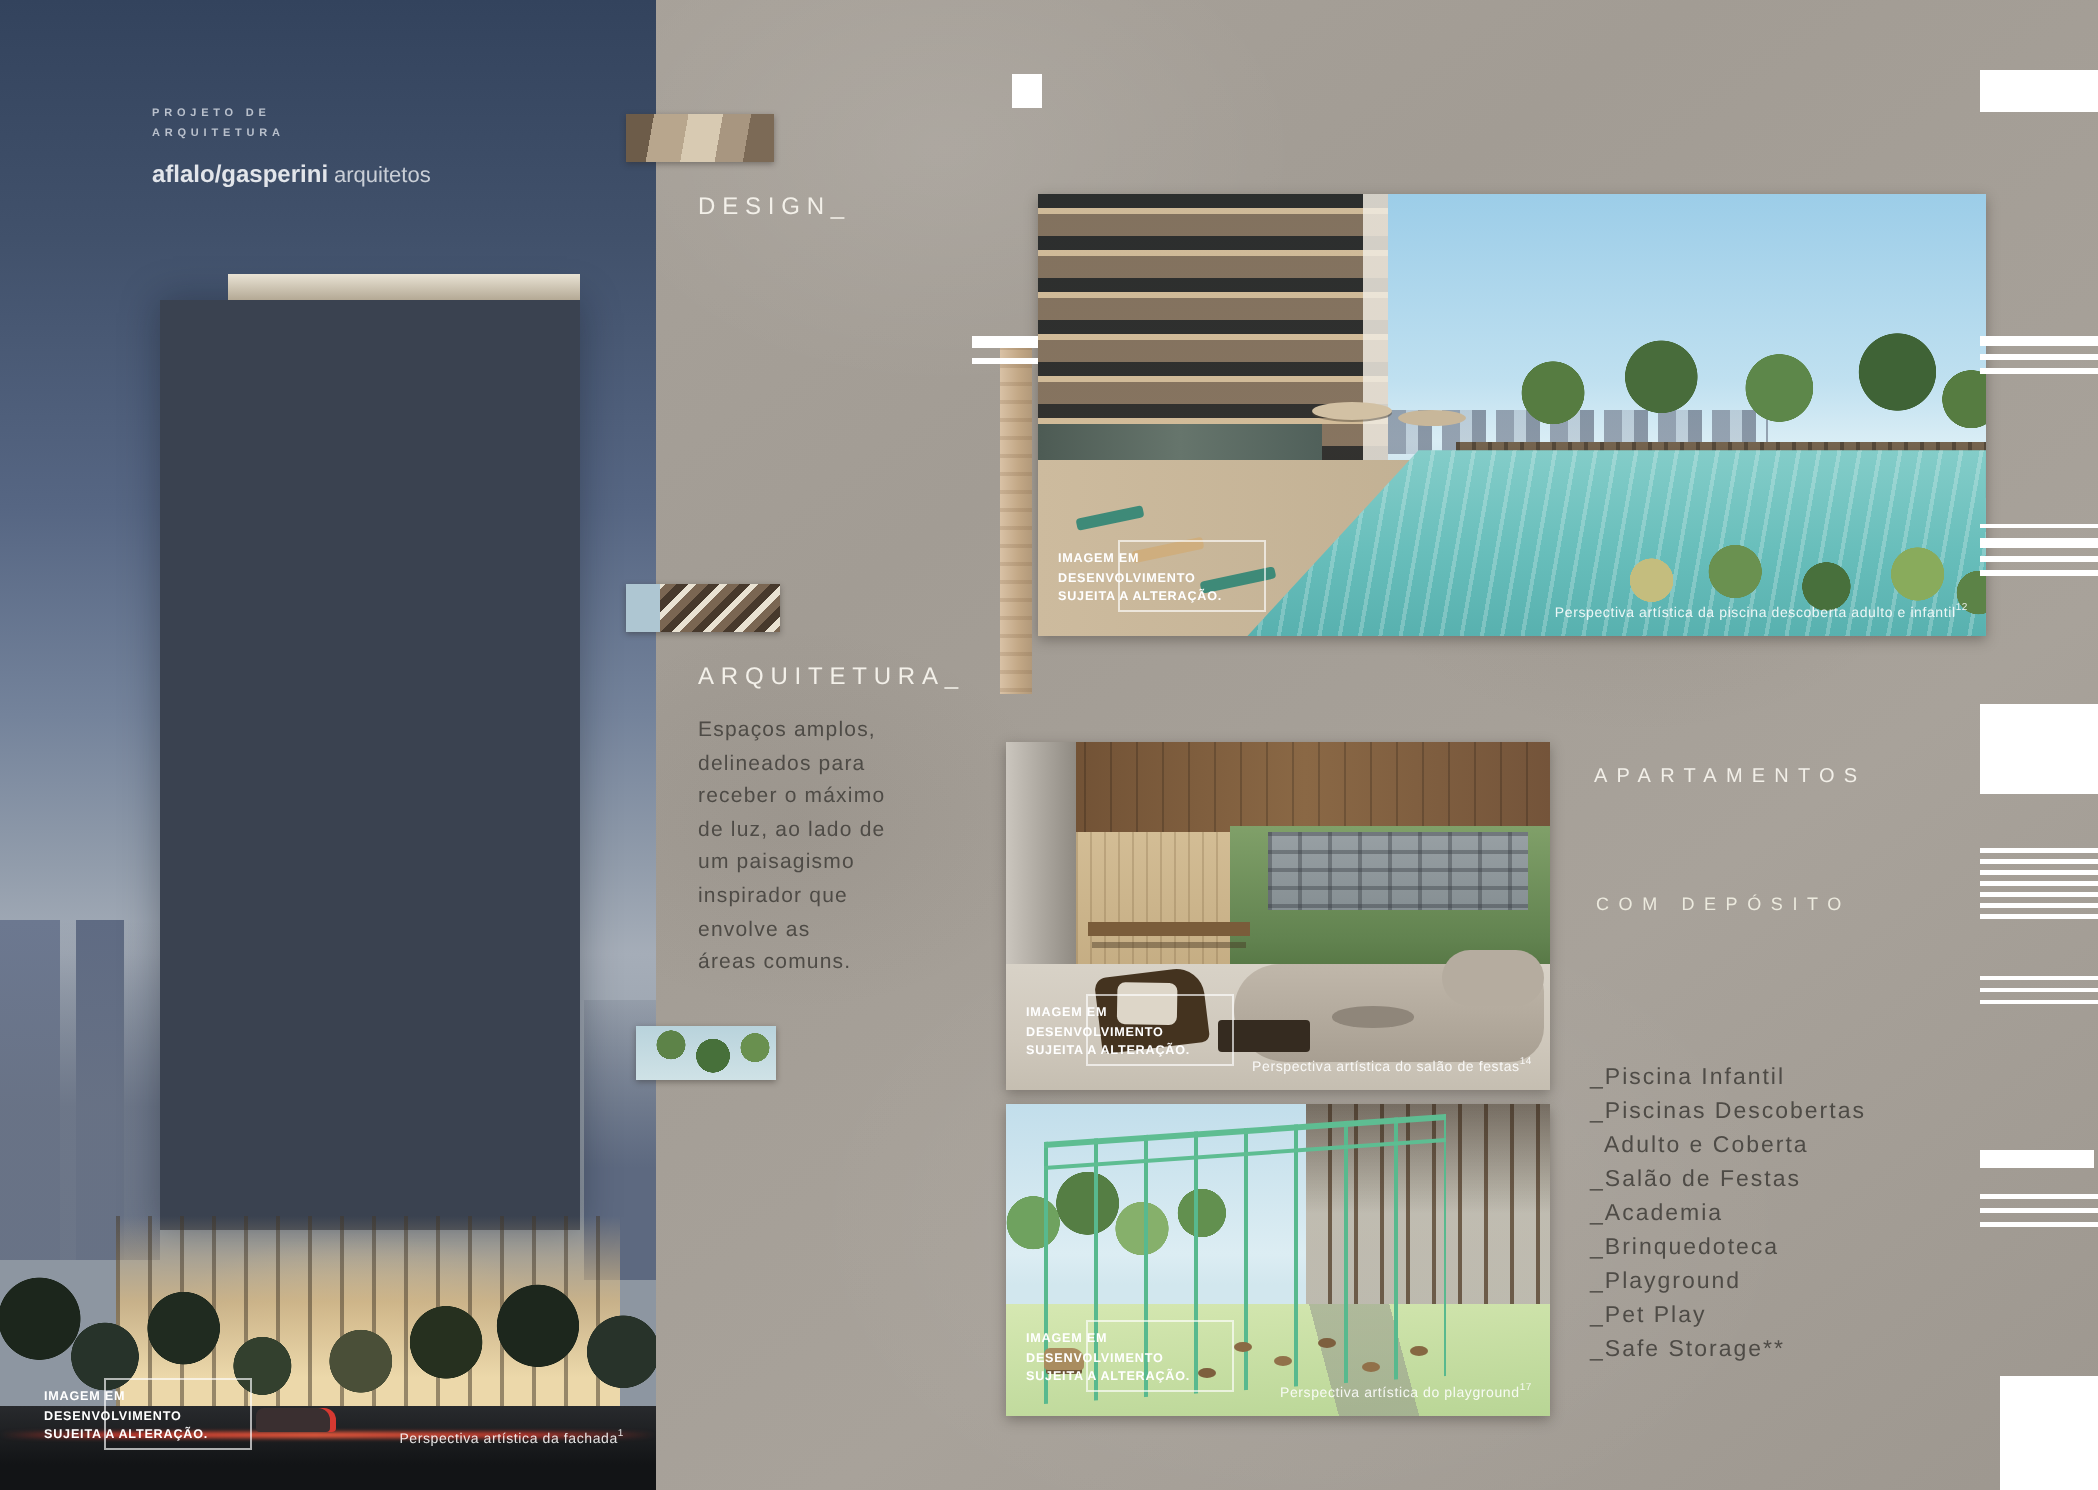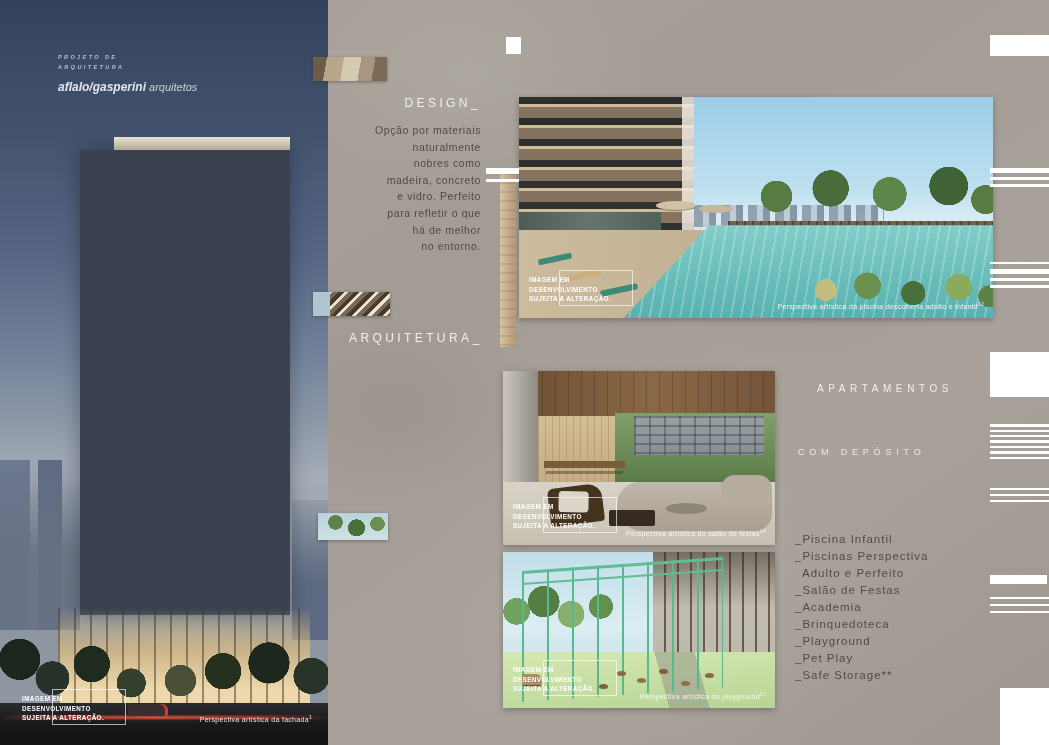--- a/index.html
+++ b/index.html
@@ -52,37 +52,37 @@
       radial-gradient(circle 24px at 40% 72%, #33402e 60%, transparent 61%),
       radial-gradient(circle 26px at 55% 70%, #4a4f38 60%, transparent 61%),
       radial-gradient(circle 30px at 68% 62%, #26301f 60%, transparent 61%),
       radial-gradient(circle 34px at 82% 55%, #1d271d 60%, transparent 61%),
       radial-gradient(circle 30px at 95% 66%, #28332a 60%, transparent 61%);}
   .lp-street{left:0;top:703px;width:328px;height:42px;background:linear-gradient(180deg,#282a2d,#121416 70%);}
   .lp-trail{left:0;top:716px;width:328px;height:3px;filter:blur(1px);
     background:linear-gradient(90deg,transparent,rgba(255,64,48,.75) 18%,rgba(255,96,64,.95) 48%,rgba(255,64,48,.7) 80%,transparent);}
   .lp-car{left:128px;top:704px;width:40px;height:12px;border-radius:4px 6px 2px 2px;background:#3a2f30;
     box-shadow:inset -3px 0 0 rgba(255,60,50,.8);}
-  .lp-credit{left:58px;top:52px;color:#c9ced7;font-style:italic;}
+  .lp-credit{left:76px;top:52px;color:#c9ced7;}
   .credit-small{font-size:5.5px;letter-spacing:2.4px;line-height:10px;font-weight:700;color:#b9c0cc;}
   .brand{margin-top:8px;font-size:12px;color:#e2e5ea;}
   .brand-bold{font-weight:700;}
   .brand-light{font-weight:400;opacity:.85;margin-left:3px;font-size:11px;}
 
   
   .photo-disclaimer{position:absolute;left:10px;bottom:14px;color:#fff;font-size:6.3px;font-weight:700;
     letter-spacing:.4px;line-height:1.55;white-space:pre-line;z-index:5;}
   .photo-disclaimer::after{content:'';position:absolute;left:30px;top:-5px;width:72px;height:34px;
     border:1px solid rgba(255,255,255,.65);z-index:-1;}
   .photo-caption{position:absolute;right:9px;bottom:8px;color:rgba(255,255,255,.88);font-size:7px;
     letter-spacing:.3px;z-index:5;text-align:right;}
   .photo-caption sup{font-size:5px;}
 
   
-  .section{width:132px;color:#4e4b46;text-align:right;}
+  .section{width:132px;color:#4e4b46;}
   .sec-1{left:349px;top:96px;}
   .sec-2{left:349px;top:331px;}
   .sec-3{left:349px;top:556px;}
   .section h2{margin:0 0 12px 0;font-size:12px;font-weight:400;letter-spacing:3.4px;color:#f3f0e9;}
   .section p{margin:0;font-size:10.5px;line-height:16.6px;letter-spacing:.6px;white-space:pre-line;}
   .thumb{box-shadow:0 1px 3px rgba(40,35,30,.4);}
   .thumb-1{left:313px;top:57px;width:74px;height:24px;
     background:linear-gradient(100deg,#6d5c49 0 18%,#b8a68d 18% 40%,#d8cab2 40% 62%,#a89680 62% 80%,#7c6a56 80%);}
   .thumb-2{left:313px;top:292px;width:77px;height:24px;
     background:
@@ -222,21 +222,21 @@
     background-image:
       linear-gradient(#5ebd92,#5ebd92),linear-gradient(#5ebd92,#5ebd92),
       repeating-linear-gradient(90deg,#58b98e 0 2px,transparent 2px 25px);
     background-size:100% 3px,100% 2px,100% 100%;
     background-position:0 0,0 12px,0 0;background-repeat:no-repeat;}
   .g-stools{left:42%;top:76%;width:9px;height:5px;border-radius:50%;background:#8a6a44;
     box-shadow:20px 7px 0 #91714a,42px -2px 0 #7d5f3e,64px 10px 0 #91714a,-18px 13px 0 #7d5f3e,88px 2px 0 #866842;}
   .g-toy{left:7%;top:78%;width:20px;height:11px;border-radius:3px 6px 2px 2px;background:#a98c5f;box-shadow:0 3px 0 -1px #6e5637;}
 
   
-  .apt-label{left:797px;top:383px;font-size:10px;letter-spacing:4.6px;color:#f2efe8;margin-left:20px;}
+  .apt-label{left:797px;top:383px;font-size:10px;letter-spacing:4.6px;color:#f2efe8;}
   .apt-area{left:795px;top:394px;color:#f6f3ec;font-size:43px;letter-spacing:5px;font-weight:400;}
   .apt-area sup{font-size:14px;letter-spacing:1px;vertical-align:18px;}
   .apt-sub{left:798px;top:447px;font-size:9px;letter-spacing:4.8px;color:#eceade;}
   .amenities{left:795px;top:531px;font-size:11.5px;letter-spacing:1px;color:#4e4b46;}
   .amenities .line{height:17px;line-height:17px;}
   .amenities .cont{padding-left:7px;}
 </style>
 </head>
 <body>
 
@@ -265,33 +265,33 @@
 DESENVOLVIMENTO
 SUJEITA A ALTERAÇÃO.</div>
     <div class="photo-caption" style="right:16px;bottom:22px;">
       <span>Perspectiva artística da fachada</span><sup>1</sup>
     </div>
   </div>
 
   <div class="abs thumb thumb-1"></div>
   <div class="abs section sec-1">
     <h2>DESIGN_</h2>
-    <p>Opção por materiais
-naturalmente
-nobres como
-madeira, concreto
-e vidro. Perfeito
-para refletir o que
-há de melhor
-no entorno.</p>
   </div>
 
   <div class="abs thumb thumb-2"></div>
   <div class="abs section sec-2">
     <h2>ARQUITETURA_</h2>
+    <p>Espaços amplos,
+delineados para
+receber o máximo
+de luz, ao lado de
+um paisagismo
+inspirador que
+envolve as
+áreas comuns.</p>
   </div>
 
   <div class="abs thumb thumb-3"></div>
 
   <div class="abs sq-icon"></div>
 
   <div class="abs photo pool">
     <div class="abs p-bldg"></div>
     <div class="abs p-glass"></div>
     <div class="abs p-city"></div>
@@ -359,22 +359,22 @@
     <div class="photo-caption">
       <span>Perspectiva artística do playground</span><sup>17</sup>
     </div>
   </div>
 
   <div class="abs apt-label">APARTAMENTOS</div>
   <div class="abs apt-sub">COM DEPÓSITO</div>
 
   <div class="abs amenities">
     <div class="line">_Piscina Infantil</div>
-    <div class="line">_Piscinas Perspectiva</div>
-    <div class="line cont">Adulto e Perfeito</div>
+    <div class="line">_Piscinas Descobertas</div>
+    <div class="line cont">Adulto e Coberta</div>
     <div class="line">_Salão de Festas</div>
     <div class="line">_Academia</div>
     <div class="line">_Brinquedoteca</div>
     <div class="line">_Playground</div>
     <div class="line">_Pet Play</div>
     <div class="line">_Safe Storage**</div>
   </div>
 
 </div>
 

